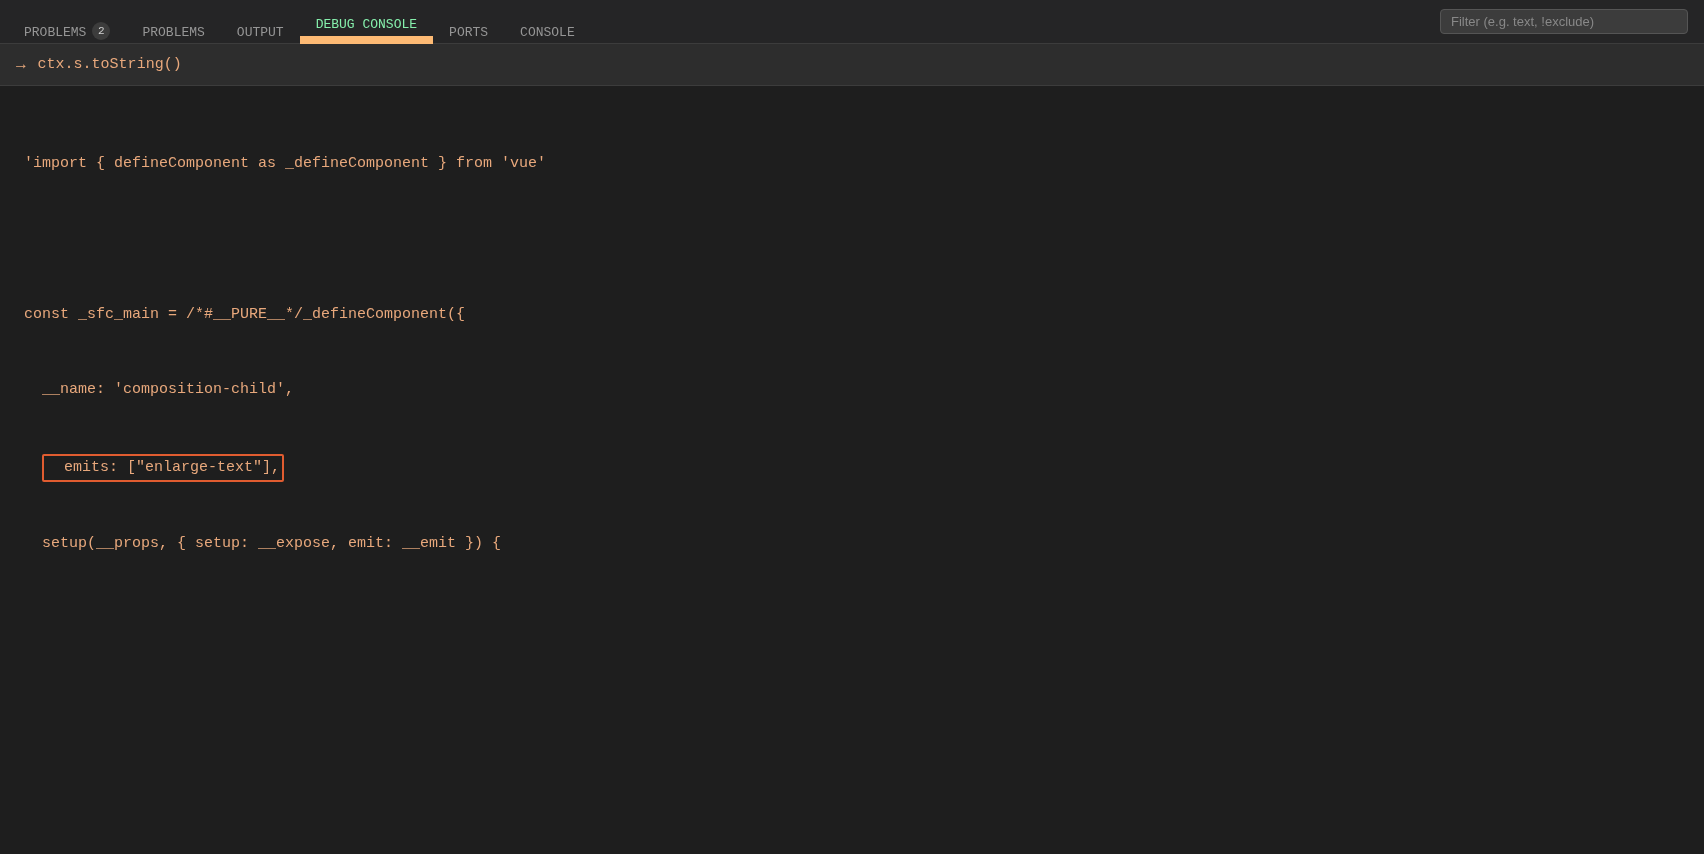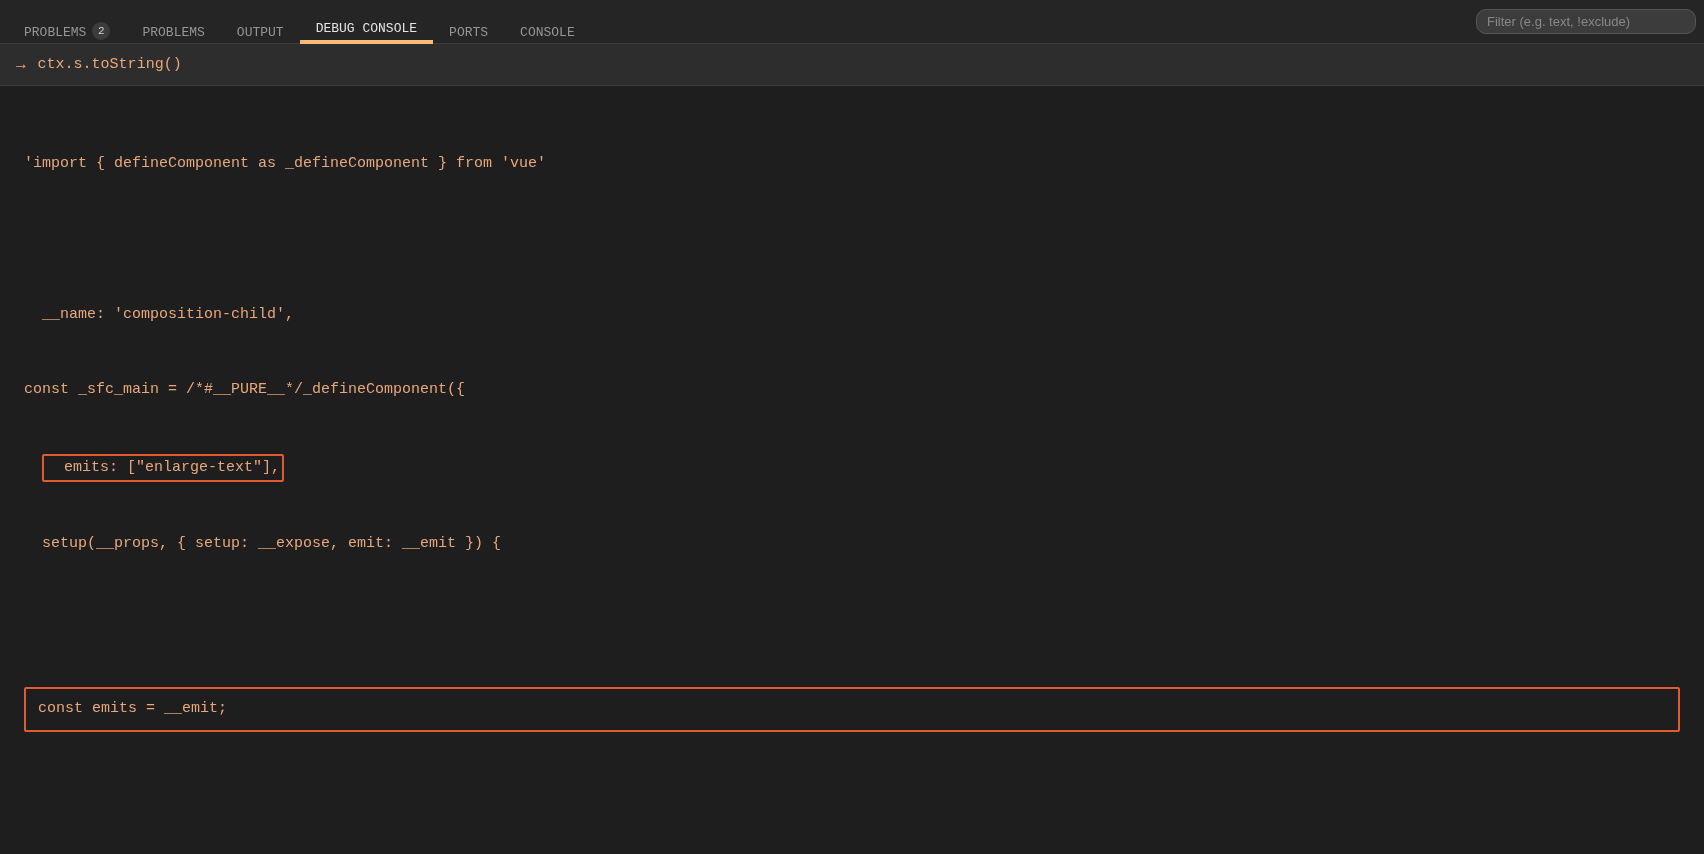--- a/index.html
+++ b/index.html
@@ -28,22 +28,22 @@
       display: flex;
       align-items: flex-end;
       font-size: 13px;
       color: #969696;
       cursor: pointer;
       position: relative;
       white-space: nowrap;
     }
 
     .tab-item.active {
-      color: #e5e5e5;
-      border-bottom: 4px solid #fdba74;
+      color: #86efac;
+      border-bottom: 8px solid #fdba74;
     }
 
     .tab-item .badge {
       background: #3c3c3c;
       color: #d4d4d4;
       border-radius: 50%;
       width: 18px;
       height: 18px;
       display: inline-flex;
       align-items: center;
@@ -55,24 +55,24 @@
     .tab-spacer {
       flex: 1;
     }
 
     .filter-input {
       background: #3c3c3c;
       border: 1px solid #555;
       color: #d4d4d4;
       padding: 4px 10px;
       font-size: 13px;
-      border-radius: 10px;
-      width: 220px;
+      border-radius: 4px;
+      width: 248px;
       outline: none;
-      margin-right: 0;
+      margin-right: 8px;
     }
 
     .filter-input::placeholder {
       color: #888;
     }
 
     
     .expression-bar {
       display: flex;
       align-items: center;
@@ -155,26 +155,25 @@
 </div>
 
 <div class="expression-bar">
   <span class="arrow-icon">→</span>
   <span>ctx.s.toString()</span>
 </div>
 
 <div class="code-area">
   <span class="code-line">'import { defineComponent as _defineComponent } from 'vue'</span>
   <span class="empty-line"></span>
+  <span class="code-line">const _sfc_main = /*#__PURE__*/_defineComponent({</span>
   <span class="code-line">  __name: 'composition-child',</span>
-  <span class="code-line">const _sfc_main = /*#__PURE__*/_defineComponent({</span>
   <span class="code-line">  <span class="highlight-box">  emits: ["enlarge-text"],</span></span>
   <span class="code-line">  setup(__props, { setup: __expose, emit: __emit }) {</span>
   <span class="empty-line"></span>
-  <span class="block-highlight">const emits = __emit;</span>
   
   
   
   
   
   
   
   
   
   

